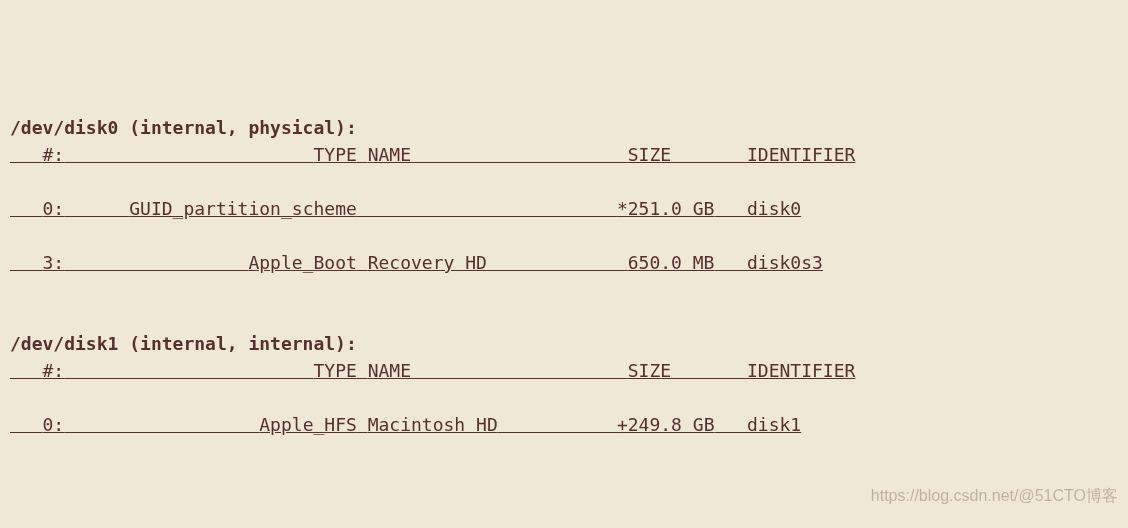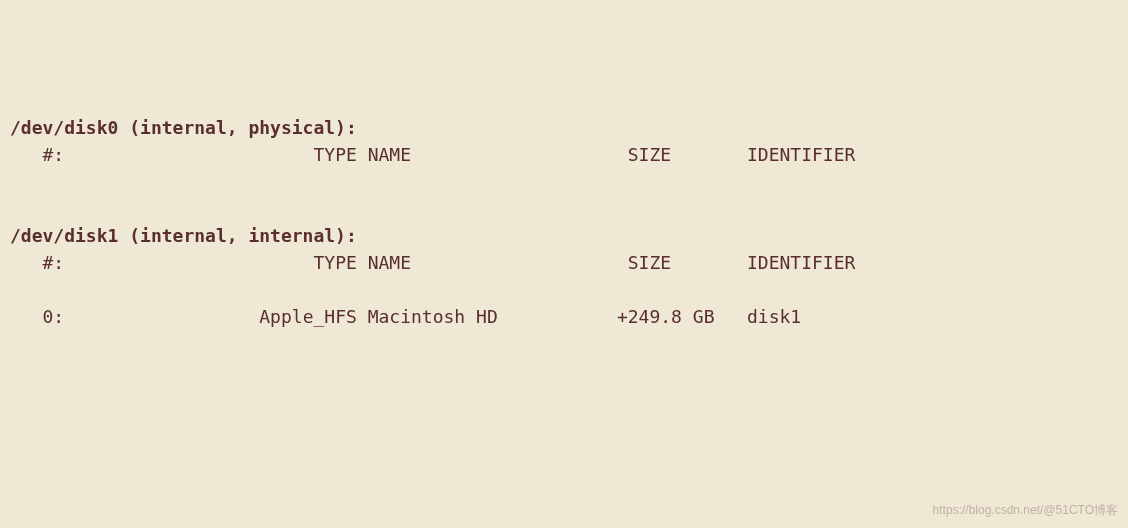--- a/index.html
+++ b/index.html
@@ -18,37 +18,40 @@
       width: 1128px;
       height: 528px;
       overflow: hidden;
       position: relative;
     }
     .disk-header {
       font-weight: bold;
     }
     .row {
       display: block;
+      text-decoration: underline;
     }
     .watermark {
       position: absolute;
-      bottom: 9px;
+      bottom: 20px;
       right: 10px;
-      font-size: 12px;
+      font-size: 16px;
       color: rgba(90, 46, 46, 0.3);
       font-family: Arial, sans-serif;
     }
   </style>
 </head>
 <body>
 
 
 
 <div><span class="disk-header"><span>/dev/disk0</span> <span>(internal, physical)</span>:</span>
 <span class="row">   <span>#:</span>                       <span>TYPE</span> <span>NAME</span>                    <span>SIZE</span>       <span>IDENTIFIER</span></span>
+<span class="row">   <span>0:</span>      <span>GUID_partition_scheme</span>                        <span>*251.0 GB</span>   <span>disk0</span></span>
+<span class="row">   <span>3:</span>                 <span>Apple_Boot</span> <span>Recovery HD</span>             <span>650.0 MB</span>   <span>disk0s3</span></span>
 
 <span class="disk-header"><span>/dev/disk1</span> <span>(internal, internal)</span>:</span>
 <span class="row">   <span>#:</span>                       <span>TYPE</span> <span>NAME</span>                    <span>SIZE</span>       <span>IDENTIFIER</span></span>
 <span class="row">   <span>0:</span>                  <span>Apple_HFS</span> <span>Macintosh HD</span>           <span>+249.8 GB</span>   <span>disk1</span></span>
 
 
 
 
 
 

